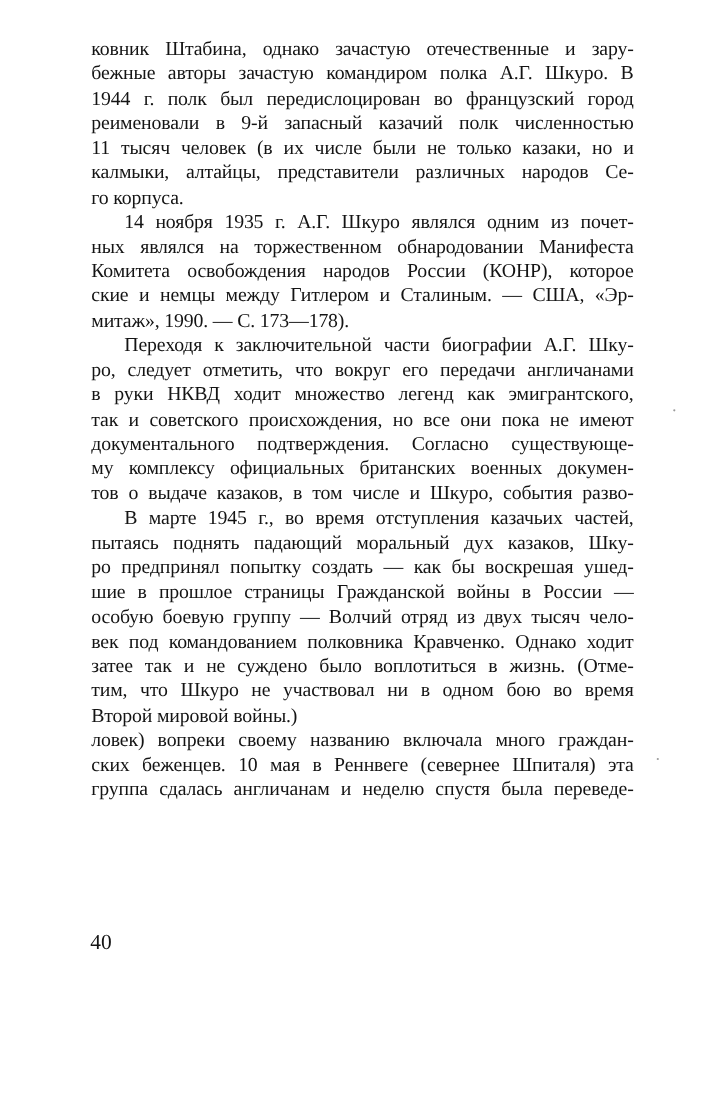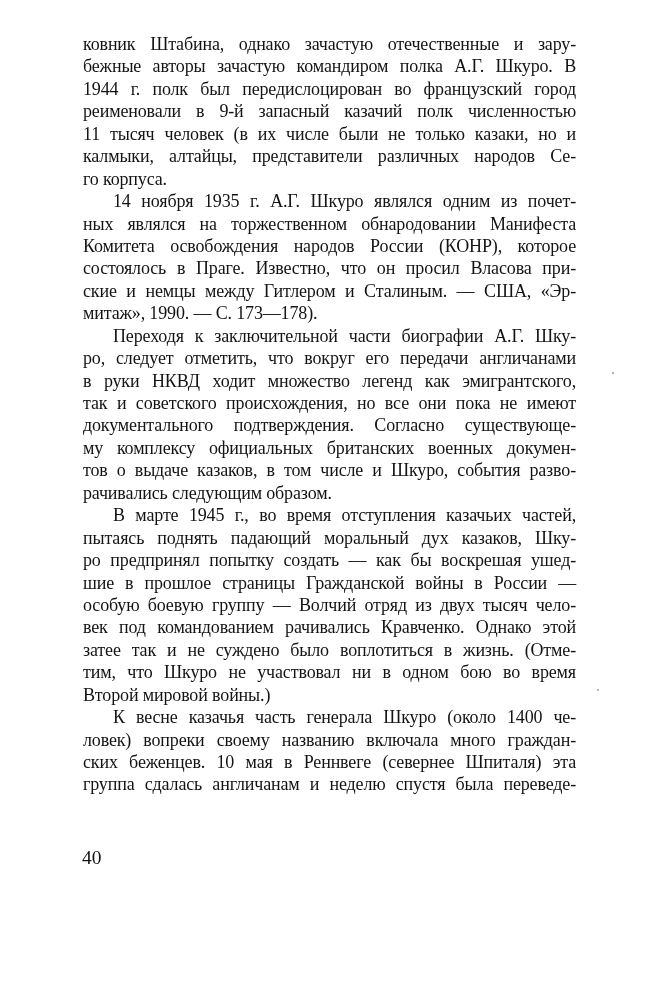--- a/index.html
+++ b/index.html
@@ -64,50 +64,47 @@
     <div class="line">реименовали в 9-й запасный казачий полк численностью</div>
     <div class="line">11 тысяч человек (в их числе были не только казаки, но и</div>
     <div class="line">калмыки, алтайцы, представители различных народов Се-</div>
     <div class="line last">го корпуса.</div>
   </div>
 
   <div>
     <div class="line indent">14 ноября 1935 г. А.Г. Шкуро являлся одним из почет-</div>
     <div class="line">ных являлся на торжественном обнародовании Манифеста</div>
     <div class="line">Комитета освобождения народов России (КОНР), которое</div>
-    <div class="line">состоялось в Праге. Известно, что он просил Власова при-</div>
     <div class="line">ские и немцы между Гитлером и Сталиным. — США, «Эр-</div>
     <div class="line last">митаж», 1990. — С. 173—178).</div>
   </div>
 
   <div>
     <div class="line indent">Переходя к заключительной части биографии А.Г. Шку-</div>
     <div class="line">ро, следует отметить, что вокруг его передачи англичанами</div>
     <div class="line">в руки НКВД ходит множество легенд как эмигрантского,</div>
     <div class="line">так и советского происхождения, но все они пока не имеют</div>
     <div class="line">документального подтверждения. Согласно существующе-</div>
     <div class="line">му комплексу официальных британских военных докумен-</div>
     <div class="line">тов о выдаче казаков, в том числе и Шкуро, события разво-</div>
-    <div class="line last">рачивались следующим образом.</div>
   </div>
 
   <div>
     <div class="line indent">В марте 1945 г., во время отступления казачьих частей,</div>
     <div class="line">пытаясь поднять падающий моральный дух казаков, Шку-</div>
     <div class="line">ро предпринял попытку создать — как бы воскрешая ушед-</div>
     <div class="line">шие в прошлое страницы Гражданской войны в России —</div>
     <div class="line">особую боевую группу — Волчий отряд из двух тысяч чело-</div>
-    <div class="line">век под командованием рачивались Кравченко. Однако этой</div>
+    <div class="line">век под командованием полковника Кравченко. Однако ходит</div>
     <div class="line">затее так и не суждено было воплотиться в жизнь. (Отме-</div>
     <div class="line">тим, что Шкуро не участвовал ни в одном бою во время</div>
     <div class="line last">Второй мировой войны.)</div>
   </div>
 
   <div>
-    <div class="line indent">К весне казачья часть генерала Шкуро (около 1400 че-</div>
     <div class="line">ловек) вопреки своему названию включала много граждан-</div>
     <div class="line">ских беженцев. 10 мая в Реннвеге (севернее Шпиталя) эта</div>
     <div class="line">группа сдалась англичанам и неделю спустя была переведе-</div>
   </div>
 </div>
 
 <div class="page-number">40</div>
 
 <div class="speck" style="left:612px; top:372px;"></div>
 <div class="speck" style="left:597px; top:689px;"></div>

